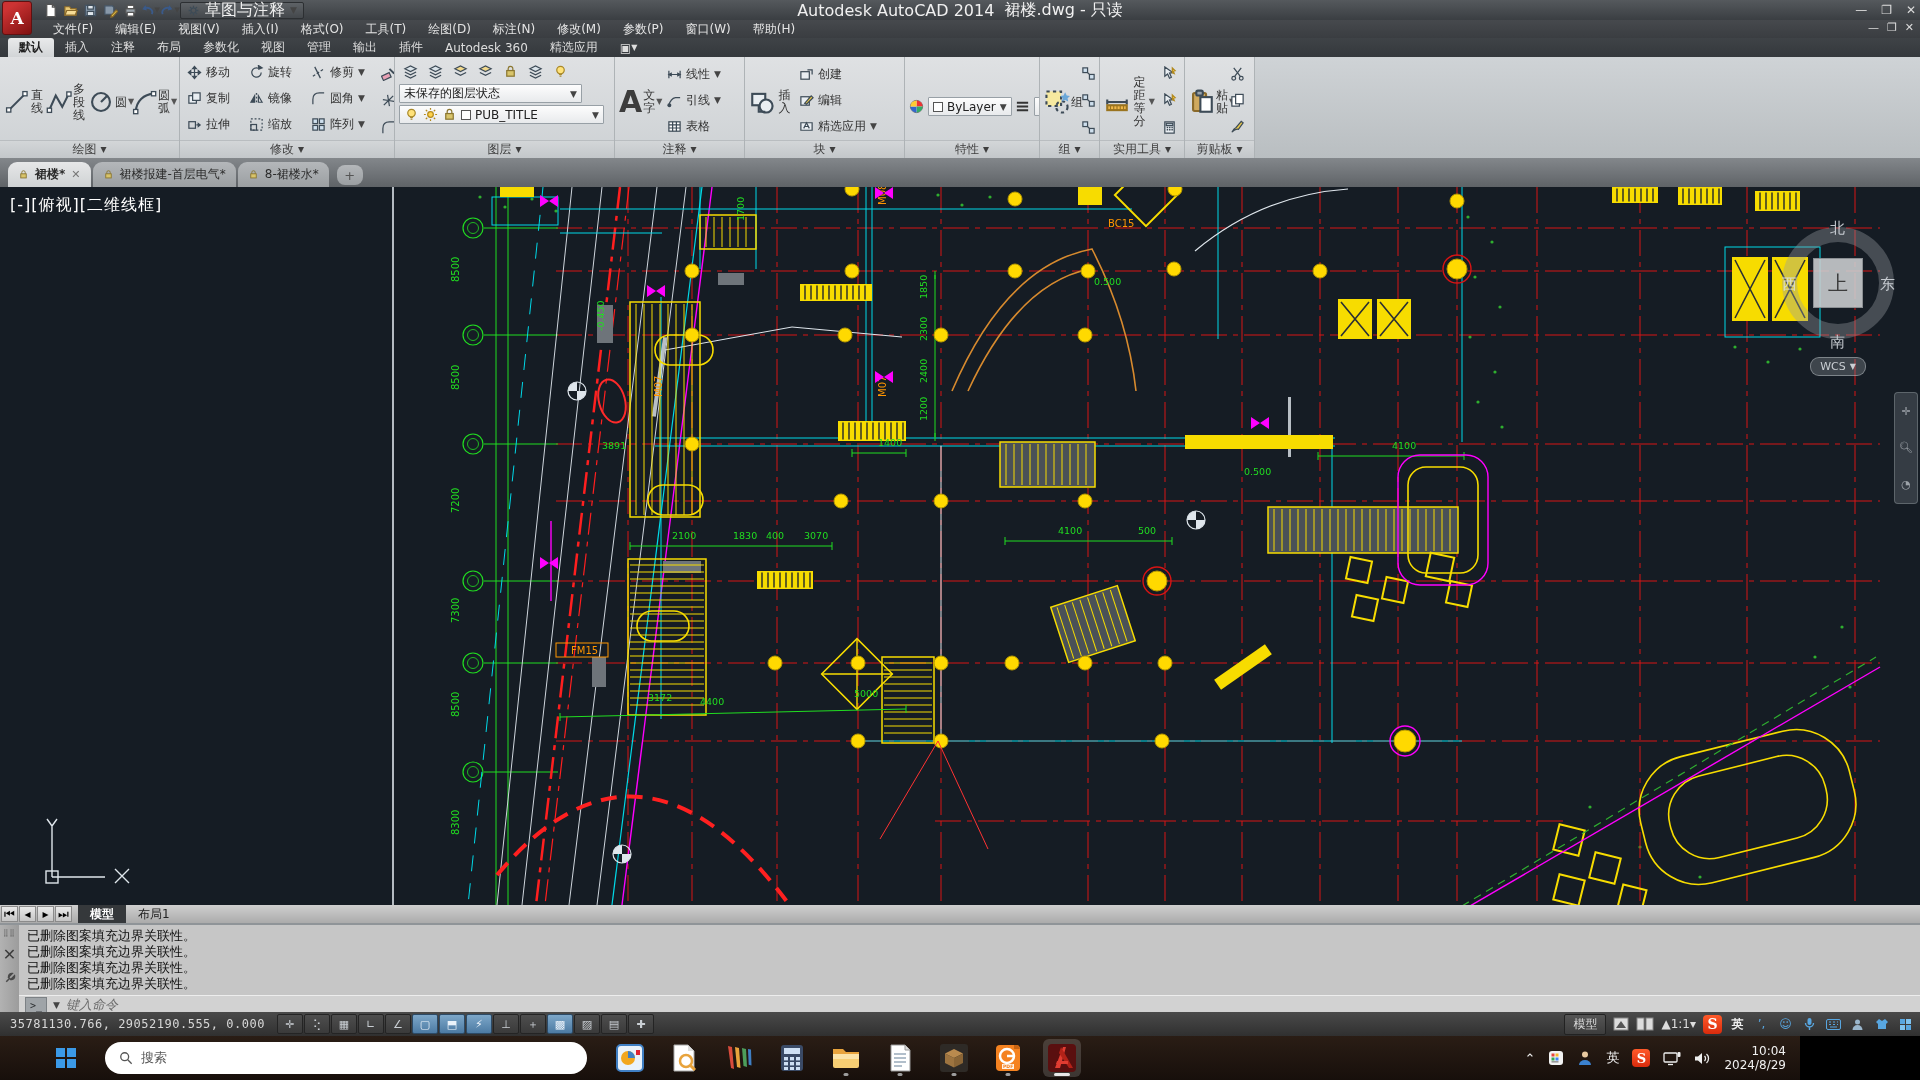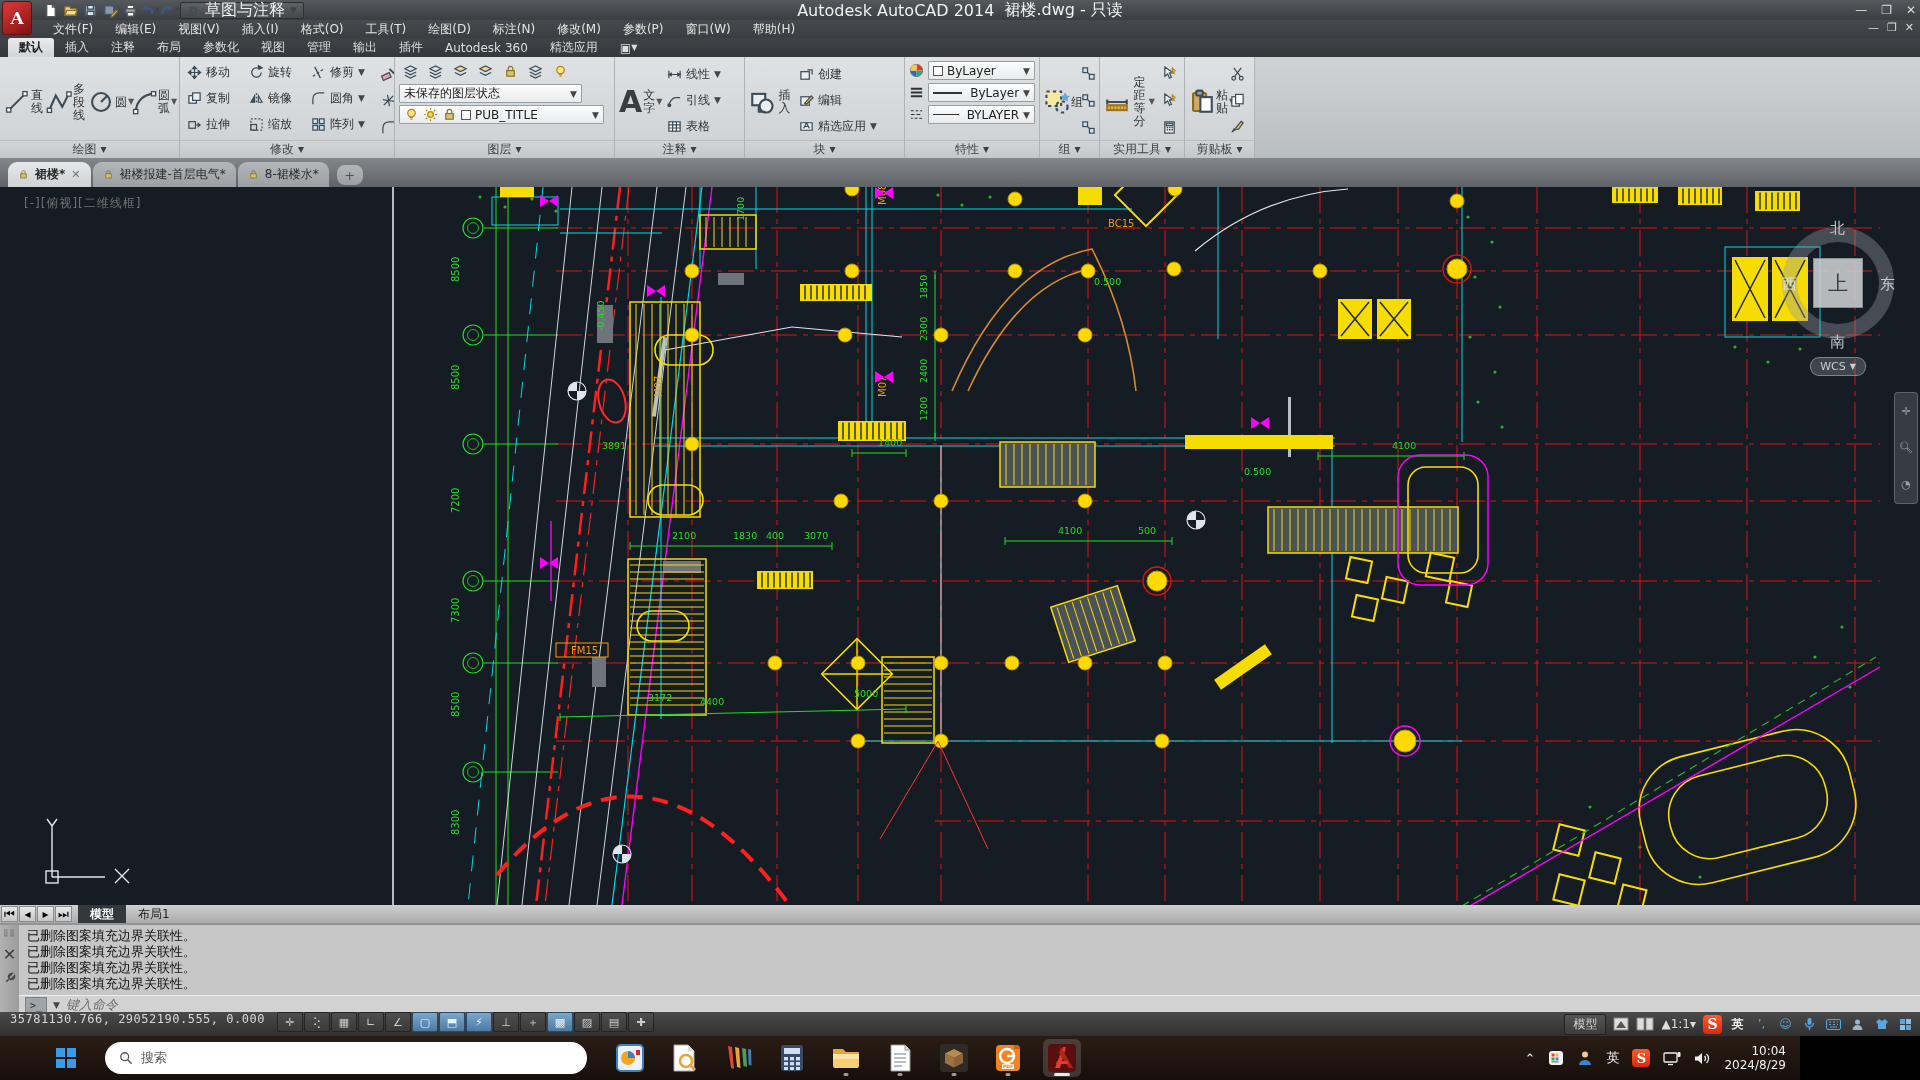--- a/index.html
+++ b/index.html
@@ -38,41 +38,41 @@
 .dd{color:#444;font-size:9px}
 #rib-filler{flex:1;background:linear-gradient(#cfd3d6,#b9bec1)}
 
 #filetabs{left:0;top:158px;width:1920px;height:29px;background:linear-gradient(#83878b,#5f6367);display:flex;align-items:flex-end;padding-left:8px;gap:2px}
 .ftab{height:25px;display:flex;align-items:center;gap:6px;padding:0 10px;font-size:12px;border-radius:9px 9px 0 0;background:linear-gradient(#b4b7ba,#9b9fa2);color:#2c2c2c}
 .ftab.active{background:linear-gradient(#e6e7e8,#cfd2d4);font-weight:bold}
 .ftab .fx{color:#777;font-size:11px}
 #ftab-plus{width:26px;height:20px;margin-left:6px;margin-bottom:2px;background:linear-gradient(#b4b7ba,#9b9fa2);border-radius:8px;display:flex;align-items:center;justify-content:center;color:#555;font-size:13px}
 
 #canvas{left:0;top:187px;width:1920px;height:718px;background:#151c24;overflow:hidden}
-#vp-controls{left:24px;top:8px;color:#737373;font-size:12px;letter-spacing:1px;z-index:5}
+#vp-controls{left:10px;top:8px;color:#ffffff;font-size:16px;letter-spacing:1px;z-index:5}
 #vc-ring{left:1782px;top:40px;width:112px;height:112px;border-radius:50%;border:15px solid rgba(150,155,160,.38)}
 #vc-face{left:1813px;top:71px;width:50px;height:50px;background:rgba(205,207,209,.88);border:1px solid #8b8f93;display:flex;align-items:center;justify-content:center;font-size:20px;color:#3c3c3c}
 .vc-lab{color:rgba(220,225,230,.85);font-size:15px;z-index:6}
 #wcs{left:1810px;top:170px;width:56px;height:19px;background:rgba(140,146,152,.35);border:1px solid rgba(190,195,200,.5);border-radius:9px;color:#c9ced3;font-size:11px;display:flex;align-items:center;justify-content:center;gap:4px}
 #navbar-ghost{left:1894px;top:205px;width:24px;height:112px;background:rgba(170,176,182,.22);border:1px solid rgba(190,196,202,.3);border-radius:4px;display:flex;flex-direction:column;align-items:center;justify-content:space-around;color:rgba(225,230,235,.6);font-size:11px}
 
 #layoutbar{left:0;top:905px;width:1920px;height:18px;background:linear-gradient(#cfcfcf,#ababab);display:flex;align-items:center;font-size:12px}
 .lnav{width:17px;height:16px;border:1px solid #8b8b8b;background:linear-gradient(#e9e9e9,#c6c6c6);display:flex;align-items:center;justify-content:center;margin-left:1px}
 .ltab{padding:0 12px;height:18px;display:flex;align-items:center;color:#222}
 .ltab.active{background:#35383b;color:#fff;font-weight:bold}
 
 #cmd{left:0;top:923px;width:1920px;height:89px;background:#c6c6c6;border-top:2px solid #8f9498;display:flex}
 #cmd-grip{width:19px;background:linear-gradient(90deg,#b2b2b2,#9c9c9c);display:flex;flex-direction:column;align-items:center;gap:8px;padding-top:4px;color:#555}
 #cmd-main{flex:1;display:flex;flex-direction:column}
 #cmd-hist{flex:1;padding:3px 8px;font-size:13px;color:#111;line-height:16px}
 #cmd-input{height:24px;background:#d2d2d2;border-top:1px solid #ededed;display:flex;align-items:center;gap:6px;padding-left:6px}
 #cmd-ph{color:#6d6d6d;font-size:13px;font-style:italic}
 #prompt-box{width:22px;height:16px;background:#9fa4a8;border:1px solid #7c8185;color:#2b2e30;font-size:10px;display:flex;align-items:center;justify-content:center;font-family:"DejaVu Sans Mono",monospace}
 
-#statusbar{left:0;top:1012px;width:1920px;height:24px;background:linear-gradient(#4a4a4a,#303030);display:flex;color:#d8d8d8;font-size:12px}
+#statusbar{left:0;top:1012px;width:1920px;height:24px;background:linear-gradient(#4a4a4a,#303030);display:flex;align-items:center;color:#d8d8d8;font-size:12px}
 #coords{padding:0 12px 0 10px;font-family:"DejaVu Sans Mono",monospace;font-size:12px;letter-spacing:0.5px}
 .stgl{width:26px;height:20px;margin-right:1px;background:linear-gradient(#4e4e4e,#3a3a3a);border:1px solid #242424;border-radius:2px;display:flex;align-items:center;justify-content:center}
 .stgl.on{background:linear-gradient(#7da7c9,#4c7aa3);border-color:#2c4a66}
 #sb-right{margin-left:auto;display:flex;align-items:center;gap:7px;padding-right:6px}
 #sb-model{background:linear-gradient(#555,#3d3d3d);border:1px solid #222;padding:1px 8px;border-radius:2px}
 .sogou-ic{width:17px;height:17px;display:flex;align-items:center;justify-content:center;color:#58a6e0;font-size:12px}
 #slogo{width:19px;height:19px;border-radius:4px;background:linear-gradient(#ff5a2a,#d92b0c);color:#fff;font-weight:bold;font-size:14px;display:flex;align-items:center;justify-content:center;font-family:"DejaVu Serif",serif}
 
 #taskbar{left:0;top:1036px;width:1800px;height:44px;background:linear-gradient(#2a1d15,#170f0b);display:flex;align-items:center}
 #start{margin-left:55px}
@@ -560,21 +560,21 @@
             </span>
             <span>精选应用</span>
             <span class="dd">▼</span>
           </div>
         </div>
     </div>
     <div class="plabel"><span>块</span> ▾</div>
   </div>
 
   <div class="panel" style="width:135px">
-    <div class="ptools" style="flex-direction:column;gap:3px;padding-top:4px">
+    <div class="ptools" style="flex-direction:row;gap:3px;padding-top:16px">
       <div style="display:flex;gap:4px;align-items:center">
         <span class="ric">
             <svg width="15" height="15" viewBox="0 0 16 16">
               <circle cx="8" cy="8" r="6.5" fill="#fff" stroke="#666"></circle>
               <path d="M8 8 L8 1.5 A6.5 6.5 0 0 1 14.5 8Z" fill="#e33"></path>
               <path d="M8 8 L14.5 8 A6.5 6.5 0 0 1 8 14.5Z" fill="#3a6"></path>
               <path d="M8 8 L8 14.5 A6.5 6.5 0 0 1 1.5 8Z" fill="#36c"></path>
               <path d="M8 8 L1.5 8 A6.5 6.5 0 0 1 8 1.5Z" fill="#fc3"></path>
             </svg>
           </span>

